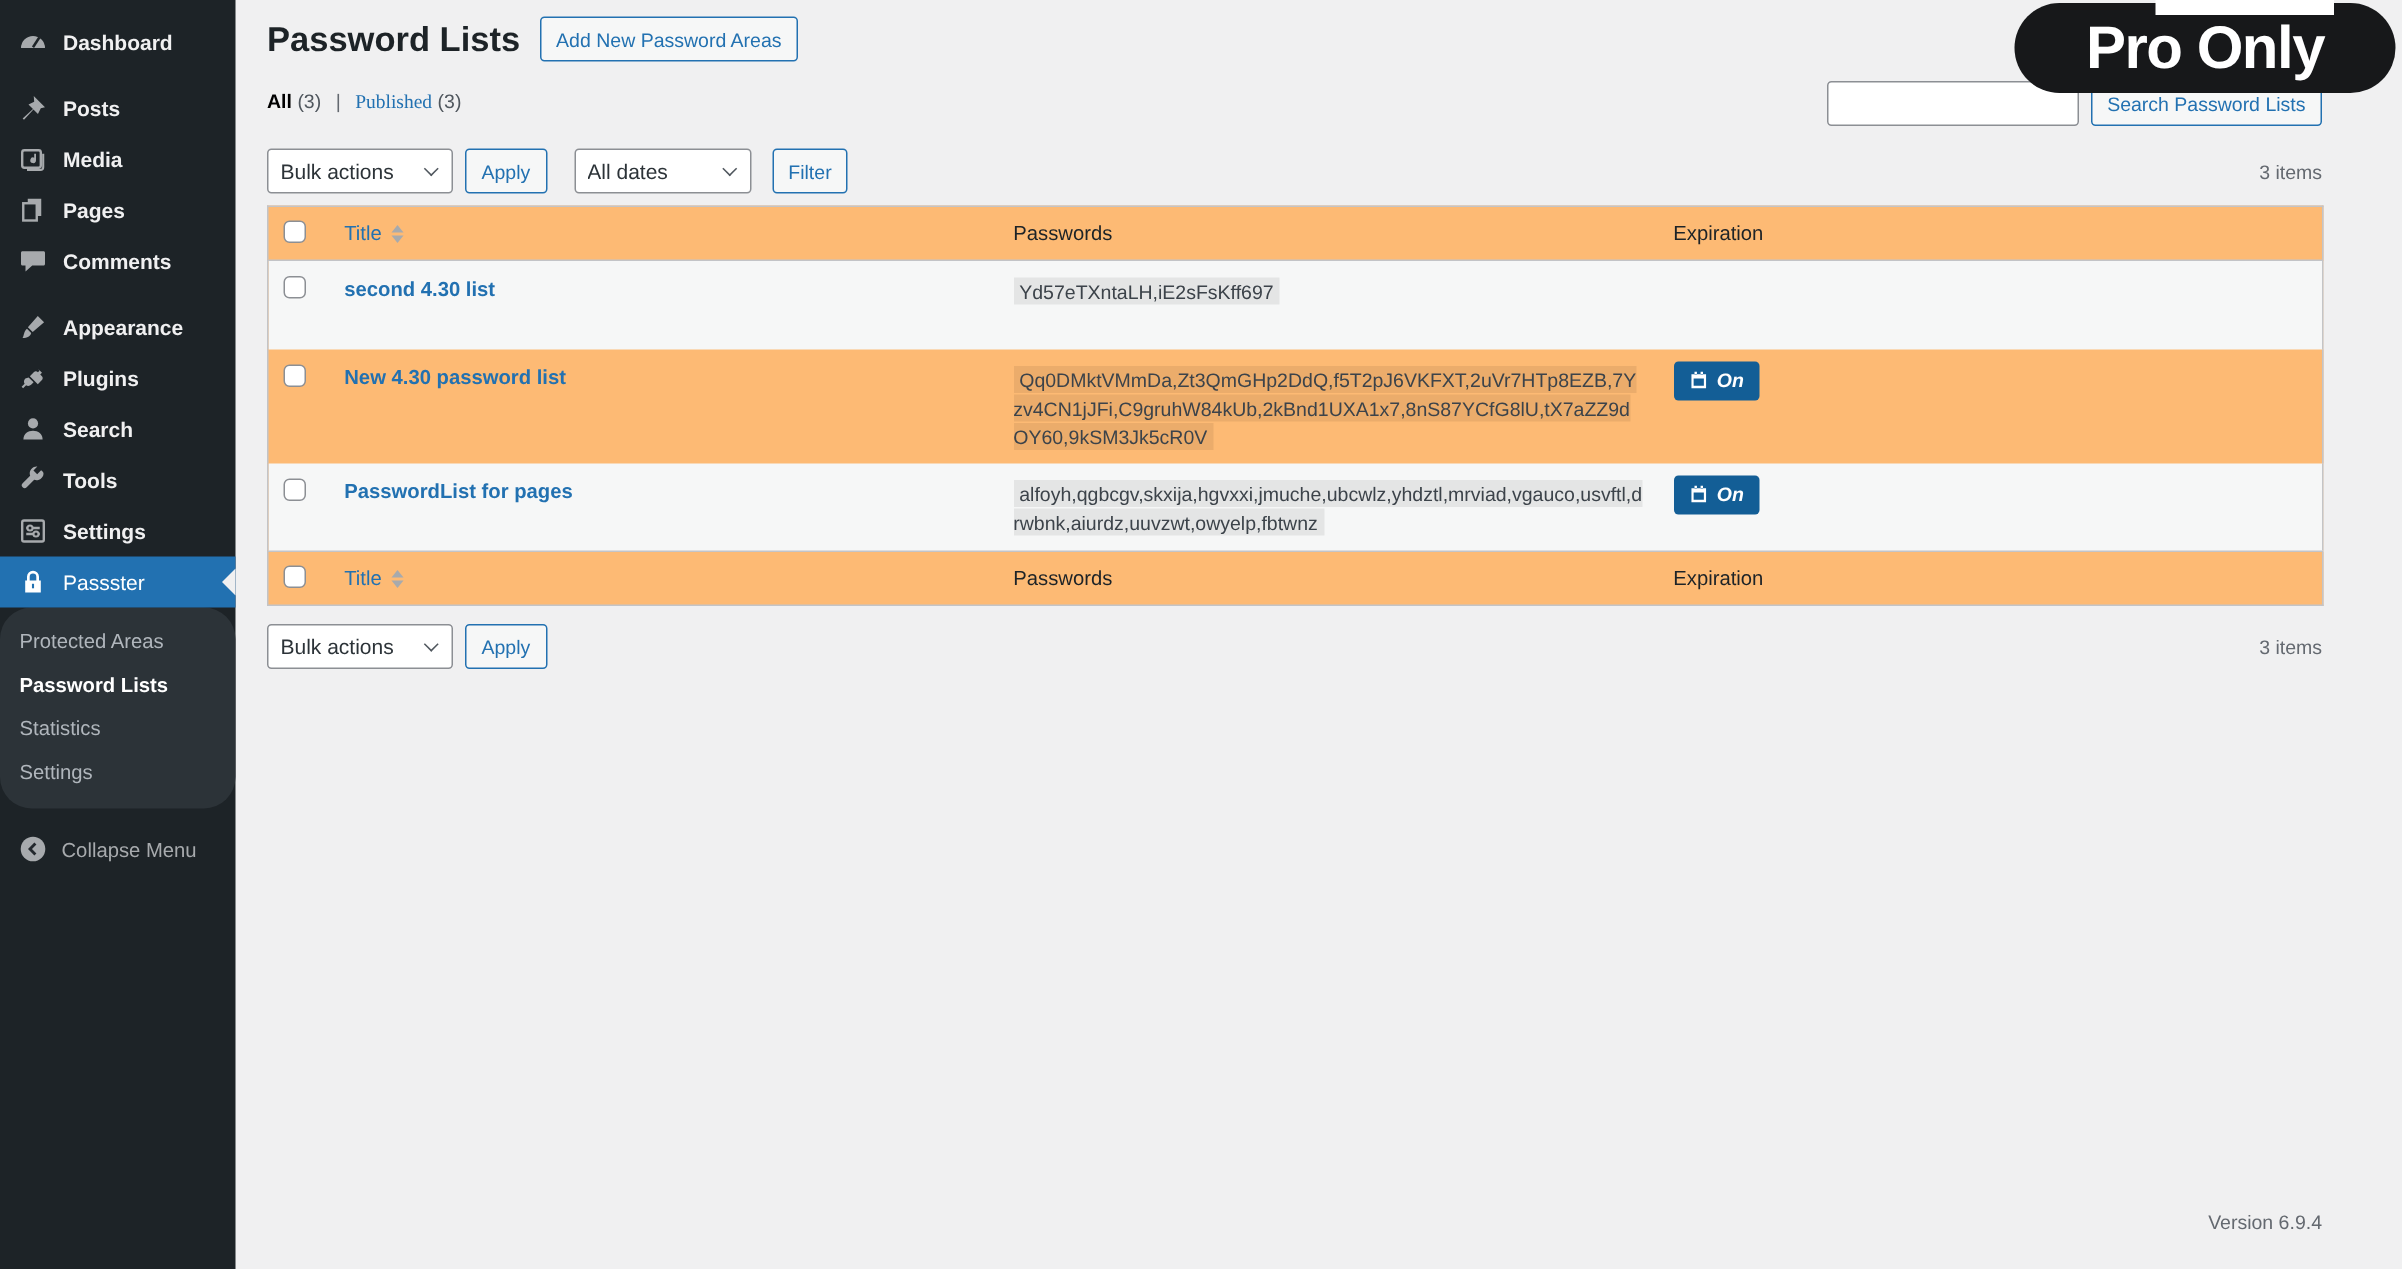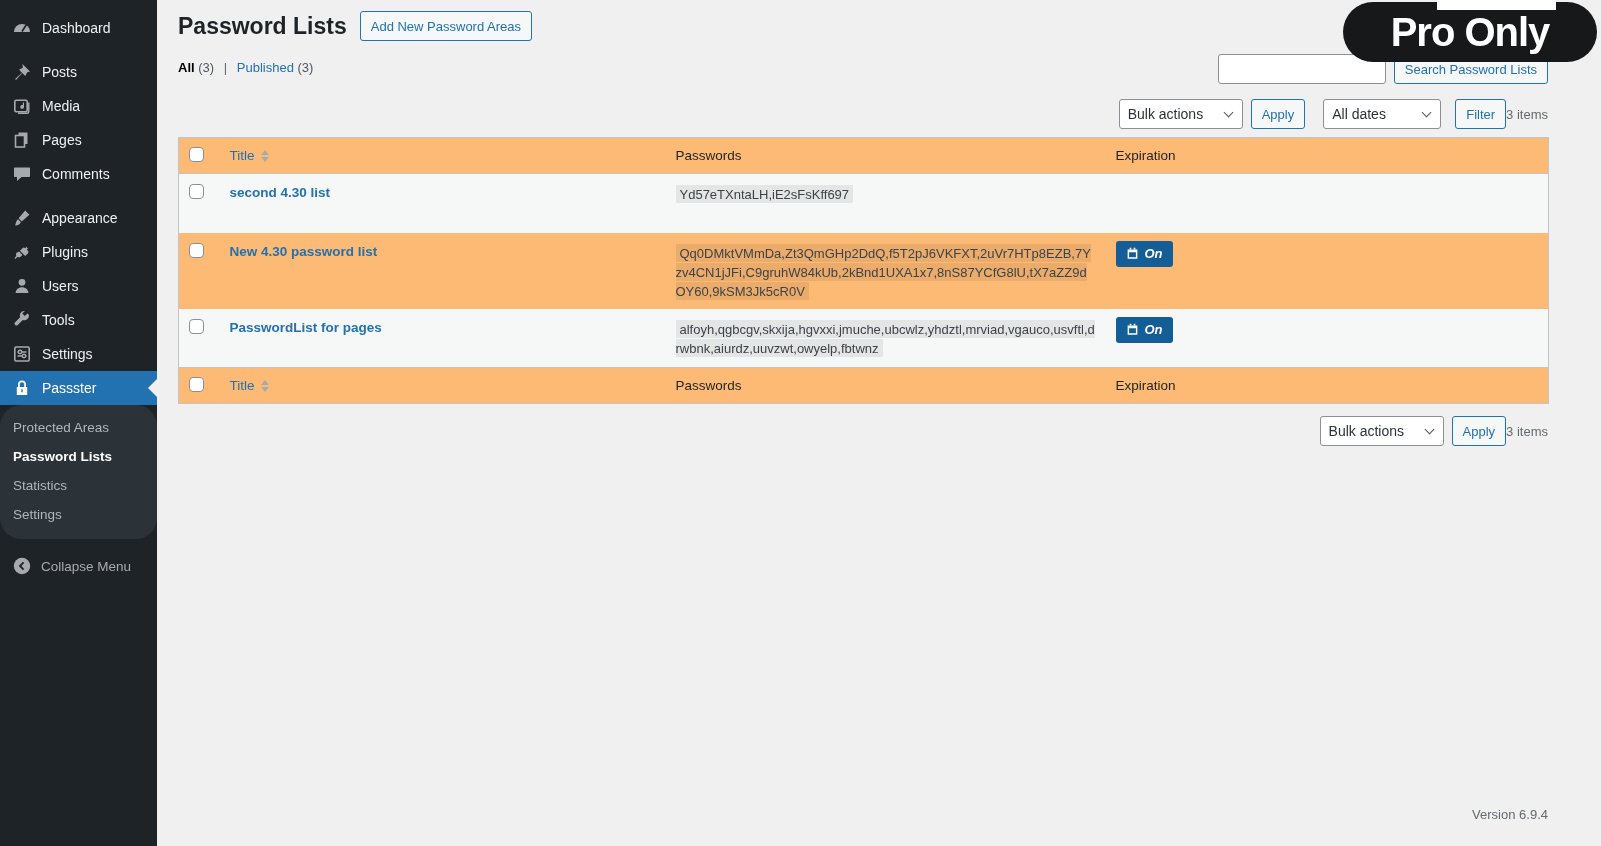--- a/index.html
+++ b/index.html
@@ -2,21 +2,21 @@
 <html><head>
 <meta charset="utf-8">
 <style>
   * { box-sizing: border-box; margin: 0; padding: 0; }
   html,body { width:1601px; height:846px; }
   body { font-family: "Liberation Sans", sans-serif; background:#f0f0f1; }
   .screen { position:relative; width:1601px; height:846px; overflow:hidden; background:#f0f0f1; }
 
   
   .sidebar { position:absolute; left:0; top:0; bottom:0; width:157px; background:#1d2327; padding-top:11px; z-index:10; }
-  .menu-item { display:flex; align-items:center; height:34px; padding-left:12px; gap:10px; font-size:14px; color:#f0f0f1; cursor:pointer; position:relative; }
+  .menu-item { display:flex; align-items:center; height:34px; padding-left:12px; gap:10px; font-size:14px; color:#f0f0f1; cursor:pointer; position:relative;font-weight:bold; }
   .menu-icon { width:20px; height:20px; flex:0 0 20px; display:flex; align-items:center; justify-content:center; }
   .menu-icon svg { display:block; }
   .menu-sep { height:10px; }
   .menu-item.active { background:#2271b1; color:#fff; font-weight:400; }
   .notch { position:absolute; right:0; top:50%; transform:translateY(-50%); width:0; height:0;
            border-top:9px solid transparent; border-bottom:9px solid transparent; border-right:9px solid #f0f0f1; }
   .submenu { background:#2c3338; padding:8px 0 10px;border-radius:21px; }
   .submenu-item { padding:7px 12px 7px 13px; font-size:13.5px; color:#b0b6bc; cursor:pointer; }
   .submenu-item.current { color:#fff; font-weight:700; }
   .collapse-item { margin-top:10px; display:flex; align-items:center; gap:9px; height:34px; padding-left:12px; color:#a7aaad; font-size:13.5px; cursor:pointer; }
@@ -32,25 +32,25 @@
   .pro-badge { position:absolute; top:2px; right:4px; width:254px; height:60px; background:#17181a; border-radius:31px;
                display:flex; align-items:center; justify-content:center; color:#fff; font-size:40px; font-weight:700;
                letter-spacing:-1px; z-index:20; }
   .white-tab { position:absolute; top:0; right:45px; width:119px; height:10px; background:#ffffff; z-index:21; }
 
   .row-two { display:flex; justify-content:space-between; align-items:flex-start; margin-top:13px; }
   .subsubsub { font-size:13px; padding-top:6px; color:#646970; }
   .subsubsub .all { font-weight:700; color:#000; }
   .subsubsub .count { color:#50575e; }
   .subsubsub .sep { margin:0 6px; color:#646970; }
-  .subsubsub a { color:#2271b1; text-decoration:none; cursor:pointer; }
+  .subsubsub a { color:#2271b1; text-decoration:none; cursor:pointer;font-family:Liberation Serif, serif; }
   .search-box { display:flex; gap:8px; }
   .search-input { width:168px; height:30px; border:1px solid #8c8f94; border-radius:3px; background:#fff; font-size:14px; padding:0 8px; font-family:inherit; }
 
-  .tablenav { display:flex; justify-content:flex-end; align-items:center; margin-top:15px; height:30px; }
+  .tablenav { display:flex; justify-content:space-between; align-items:center; margin-top:15px; height:30px; }
   .tablenav .left { display:flex; align-items:center; }
   .items-count { font-size:13px; color:#646970; }
   .select-wrap { position:relative; display:inline-block; }
   .select-wrap select { appearance:none; -webkit-appearance:none; -moz-appearance:none; height:30px; border:1px solid #8c8f94;
                         border-radius:3px; background:#fff; padding:0 28px 0 8px; font-size:14px; color:#2c3338; font-family:inherit; cursor:pointer; }
   .chev { position:absolute; right:11px; top:10px; width:7px; height:7px; border-right:1.8px solid #50575e; border-bottom:1.8px solid #50575e;
           transform:rotate(45deg); pointer-events:none; }
   .ml8 { margin-left:8px; } .ml18 { margin-left:18px; } .ml14 { margin-left:14px; }
 
   table.list-table { margin-top:8px; border-collapse:collapse; width:1370px; background:#fdba74; border:1px solid #c3c4c7; table-layout:fixed; font-size:13px; }
@@ -142,21 +142,21 @@
       </span>
       <span>Plugins</span>
     </div>
     <div class="menu-item">
       <span class="menu-icon">
         <svg width="20" height="20" viewBox="0 0 20 20">
             <circle cx="10" cy="6.3" r="3.4" fill="#a7aaad"></circle>
             <path fill="#a7aaad" d="M3.6 17c0-3.6 2.9-5.8 6.4-5.8s6.4 2.2 6.4 5.8z"></path>
           </svg>
       </span>
-      <span>Users</span>
+      <span>Search</span>
     </div>
     <div class="menu-item">
       <span class="menu-icon">
         <svg width="20" height="20" viewBox="0 0 20 20">
             <path fill="#a7aaad" d="M17 5.6a4.6 4.6 0 0 1-6.2 4.3l-5 5a1.9 1.9 0 1 1-2.7-2.7l5-5A4.6 4.6 0 0 1 12.9 1l-2.6 2.6 2.5 2.5L15.4 3.5c.9.8 1.6 1.1 1.6 2.1z"></path>
           </svg>
       </span>
       <span>Tools</span>
     </div>
     <div class="menu-item">

